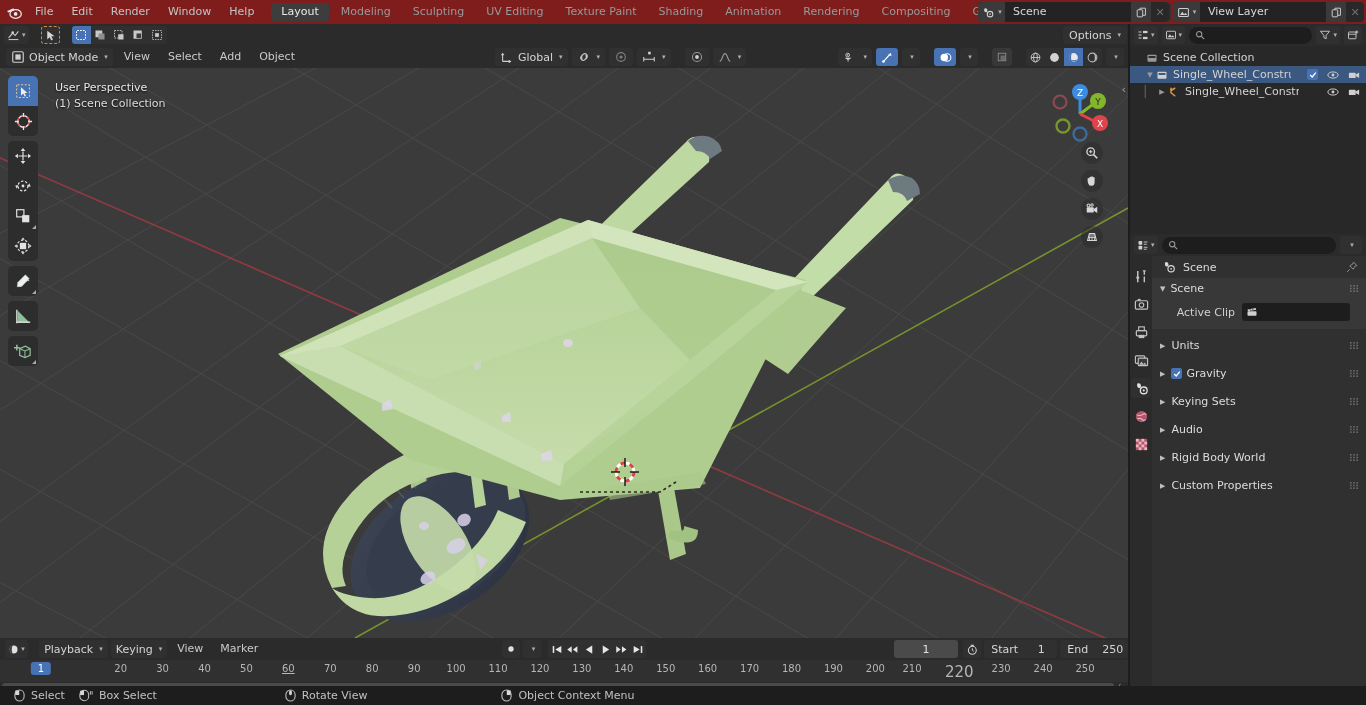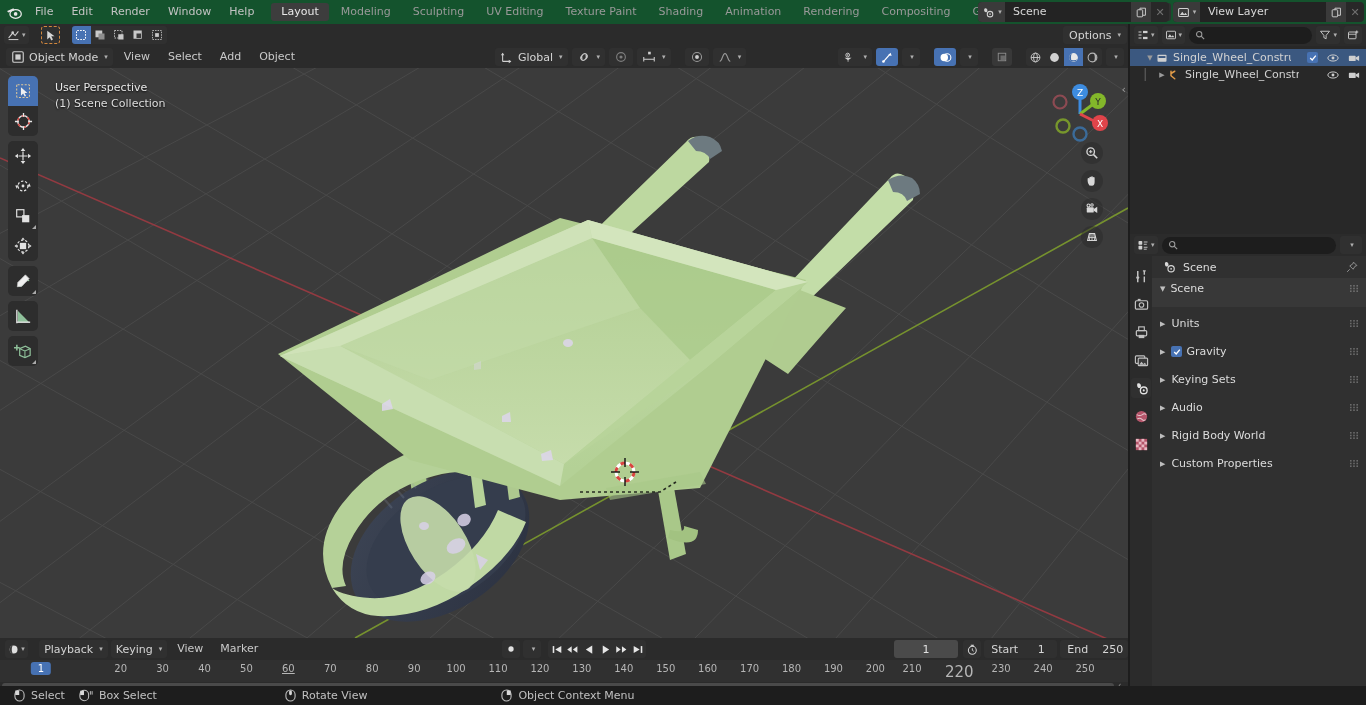--- a/index.html
+++ b/index.html
@@ -3,21 +3,21 @@
 <meta charset="utf-8">
 <style>
   * { box-sizing: border-box; margin:0; padding:0; }
   html,body { width:1366px; height:705px; overflow:hidden; background:#1d1d1d;
     font-family:"DejaVu Sans", sans-serif; font-size:11px; color:#e5e5e5;
     -webkit-font-smoothing:antialiased; }
   .app { position:relative; width:1366px; height:705px; }
 
   
   .topbar { position:absolute; left:0; top:0; width:1366px; height:24px;
-    background:#14532d; display:flex; align-items:center; }
+    background:#7f1d1d; display:flex; align-items:center; }
   .blender-logo { width:26px; height:24px; display:flex; align-items:center; justify-content:center; }
   .menu-item { padding:0 9px; height:24px; line-height:24px; color:#c3c3c3; font-size:11px; cursor:default; }
   .wstabs { display:flex; align-items:center; margin-left:8px; height:24px; }
   .wstab { padding:0 10px; height:18px; line-height:18px; border-radius:3px; color:#999; font-size:11px;
     margin-right:2px; }
   .wstab.active { background:#3d3d3d; color:#e8e8e8; }
   .wstab-plus { padding:0 7px; height:18px; line-height:17px; color:#999; background:#303030; border-radius:3px;}
   .topright { position:absolute; right:2px; top:2px; display:flex; align-items:center; gap:4px; }
   .idblock { display:flex; align-items:center; height:20px; background:#282828; border-radius:4px; overflow:hidden;}
   .idb-icon { width:27px; height:20px; background:#3a3a3a; display:flex; align-items:center; justify-content:center; gap:1px;}
@@ -799,20 +799,30 @@
         <svg width="12" height="12" viewBox="0 0 16 16">
             <rect x="2" y="4" width="10" height="9" rx="1" fill="none" stroke="#d0d0d0" stroke-width="1.2"></rect>
             <path d="M2 7 H12" stroke="#d0d0d0" stroke-width="1.1"></path>
             <path d="M13 2 V6 M11 4 H15" stroke="#d0d0d0" stroke-width="1.3"></path>
           </svg>
       </div>
     </div>
 
     <div style="padding-top:3px;">
 
+      <div class="ol-row">
+        <span class="tri"></span>
+        <span style="display:flex;align-items:center;margin-right:5px">
+          <svg width="12" height="12" viewBox="0 0 16 16">
+              <rect x="2" y="3.5" width="12" height="9.5" rx="1.2" fill="#9a9a9a"></rect>
+              <rect x="3.4" y="5.4" width="9.2" height="2.6" fill="#2b2b2b"></rect>
+            </svg>
+        </span>
+        <span>Scene Collection</span>
+      </div>
 
       <div class="ol-row sel">
         <span class="tri" style="margin-left:10px">▼</span>
         <span style="display:flex;align-items:center;margin-right:5px">
           <svg width="12" height="12" viewBox="0 0 16 16">
               <rect x="2" y="3.5" width="12" height="9.5" rx="1.2" fill="#cfcfcf"></rect>
               <rect x="3.4" y="5.4" width="9.2" height="2.6" fill="#3b5880"></rect>
             </svg>
         </span>
         <span style="max-width:118px;overflow:hidden;white-space:nowrap;">Single_Wheel_Construction_T</span>
@@ -974,20 +984,33 @@
                 <rect x="6.4" y="2.7" width="1.6" height="1.6"></rect>
                 <rect x="0" y="5.4" width="1.6" height="1.6"></rect>
                 <rect x="3.2" y="5.4" width="1.6" height="1.6"></rect>
                 <rect x="6.4" y="5.4" width="1.6" height="1.6"></rect>
               </g>
             </svg>
         </span>
       </div>
 
       <div style="background:#383838;padding:2px 8px 6px 0;">
+        <div class="proprow">
+          <div class="proplabel">Active Clip</div>
+          <div class="propfield">
+            <span class="pfi">
+              <svg width="12" height="12" viewBox="0 0 16 16">
+                  <rect x="2" y="7" width="12" height="6" rx="1" fill="#d0d0d0"></rect>
+                  <path d="M2 4.5 L13 2.5 L13.6 5 L2.6 7z" fill="#d0d0d0"></path>
+                  <path d="M5 3.8 L6.2 6.3 M8.5 3.2 L9.7 5.7" stroke="#383838" stroke-width="1"></path>
+                </svg>
+            </span>
+            <span></span>
+          </div>
+        </div>
       </div>
 
       <div style="height:6px"></div>
 
       <div class="closedpanel">
         <span style="font-size:7px;color:#bdbdbd">▶</span>
         <span>Units</span>
         <span class="grip">
             <svg width="10" height="7" viewBox="0 0 10 7">
               <g fill="#b0b0b0">

